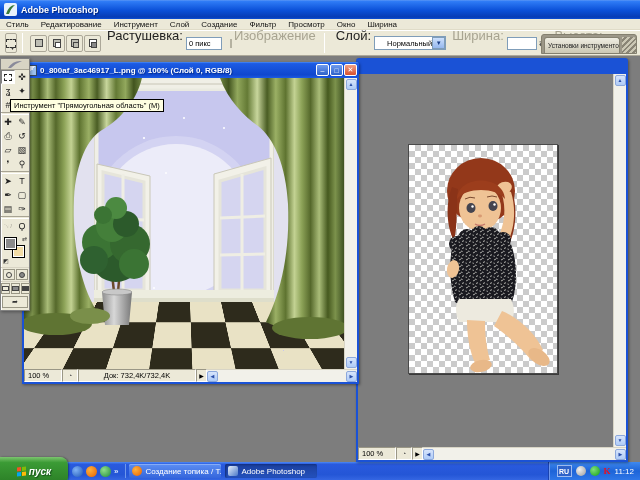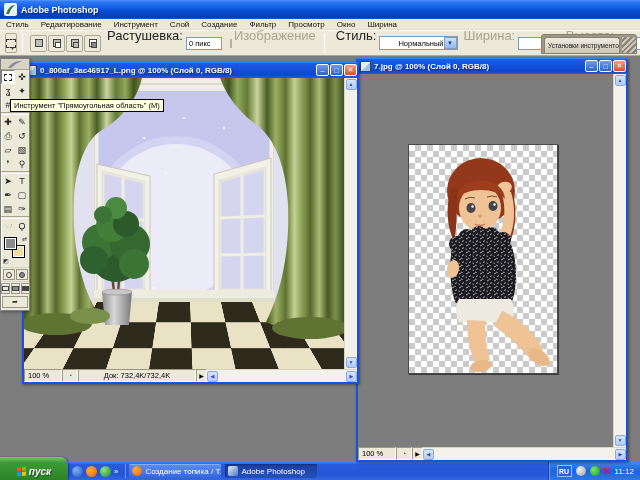--- a/index.html
+++ b/index.html
@@ -33,21 +33,21 @@
     display:flex; align-items:center; justify-content:center; position:relative; }
   .mode-btn .sqa { width:8px; height:8px; border:1px solid #444; background:#BDBDB3; }
   .mode-btn .sqb { width:6px; height:6px; border:1px solid #444; background:#fff; position:absolute; right:3px; bottom:3px; }
   .opt-label { font-size:13px; color:#222; margin:0 3px 15px 6px; white-space:nowrap; }
   .opt-label.disabled { color:#A8A491; }
   .opt-input { width:36px; height:13px; border:1px solid #7F9DB9; background:#fff; font-size:7.5px;
     font-family:"Liberation Sans",sans-serif; padding:0 2px; }
   .opt-input.small { width:30px; }
   .checkbox { width:9px; height:9px; border:1px solid #B5B2A1; background:#F4F2E8; display:inline-block; vertical-align:middle; }
   .select { width:86px; height:14px; border:1px solid #7F9DB9; background:#fff; font-size:7.5px;
-    display:flex; align-items:center; justify-content:space-between; padding-left:18px; }
+    display:flex; align-items:center; justify-content:space-between; padding-left:12px; }
   .select .arrow-btn { width:13px; height:12px; background:linear-gradient(180deg,#CDE0FC,#95B7EE);
     border:1px solid #7F9DB9; color:#1B3E87; font-size:6px; display:flex; align-items:center; justify-content:center; }
   .swap-icon { font-size:9px; color:#444; margin:0 2px; }
   .browser-btn { width:18px; height:16px; border:1px solid #ACA899; border-radius:2px; background:#ECE9D8;
     margin-left:6px; display:flex; align-items:center; justify-content:center; }
   .browser-btn .pic { width:10px; height:8px; background:linear-gradient(135deg,#7FB2E8 50%,#CFE2F7 50%); border:1px solid #555; }
   .palette-well { position:absolute; right:3px; top:3px; width:96px; height:20px; background:#9C9788;
     border:1px solid #84806F; border-radius:3px 3px 0 0; display:flex; align-items:flex-end; }
   .well-tab { height:16px; margin:0 2px 0 2px; flex:1; background:linear-gradient(180deg,#EFEDE2,#CBC7B4);
     border:1px solid #868272; border-bottom:none; border-radius:3px 3px 0 0;
@@ -210,21 +210,21 @@
       <div class="mode-btn">
           <span class="sqa" style="background:#fff"></span>
           <span class="sqb" style="background:#888"></span>
         </div>
     </div>
     <span class="opt-label">Растушевка:</span>
     <input class="opt-input" value="0 пикс" style="">
     <span class="checkbox" style="margin-left:8px;"></span>
     <span class="opt-label disabled" style="margin-left:2px;">Изображение</span>
     <div class="opt-sep"></div>
-    <span class="opt-label">Стиль:</span>
+    <span class="opt-label">Слой:</span>
     <div class="select">
       <span>Нормальный</span>
       <span class="arrow-btn">▼</span>
     </div>
     <span class="opt-label disabled">Ширина:</span>
     <input class="opt-input small" value="" style="">
     <span class="swap-icon">⇄</span>
     <span class="opt-label disabled">Высота:</span>
     <input class="opt-input small" value="" style="">
     <div class="opt-sep" style="margin-left:8px;"></div>
@@ -235,29 +235,20 @@
       <div class="well-tab">
         <span>Установки инструментов</span>
       </div>
       <div class="well-grip"></div>
     </div>
   </div>
 
   <div class="workspace">
 
     <div class="docwin doc2">
-      <div class="doc-title">
-        <span class="doc-ico"></span>
-        <span class="dt-text">7.jpg @ 100% (Слой 0, RGB/8)</span>
-        <span class="win-btns">
-          <span class="win-btn">–</span>
-          <span class="win-btn">□</span>
-          <span class="win-btn close">✕</span>
-        </span>
-      </div>
       <div class="doc-inner">
         <div class="canvas-surround">
           <div class="canvas2">
             <svg width="150" height="230" viewBox="0 0 150 230">
               <defs>
                 <pattern id="flk" width="7" height="7" patternUnits="userSpaceOnUse">
                   <rect width="7" height="7" fill="#1A1A20"></rect>
                   <path d="M1 3 l2 -1 M4 5.5 l2 -0.8 M3 1 l1.6 0.6 M0.5 6 l1.4 0.4" stroke="#D8D8D0" stroke-width="0.8"></path>
                 </pattern>
               </defs>

